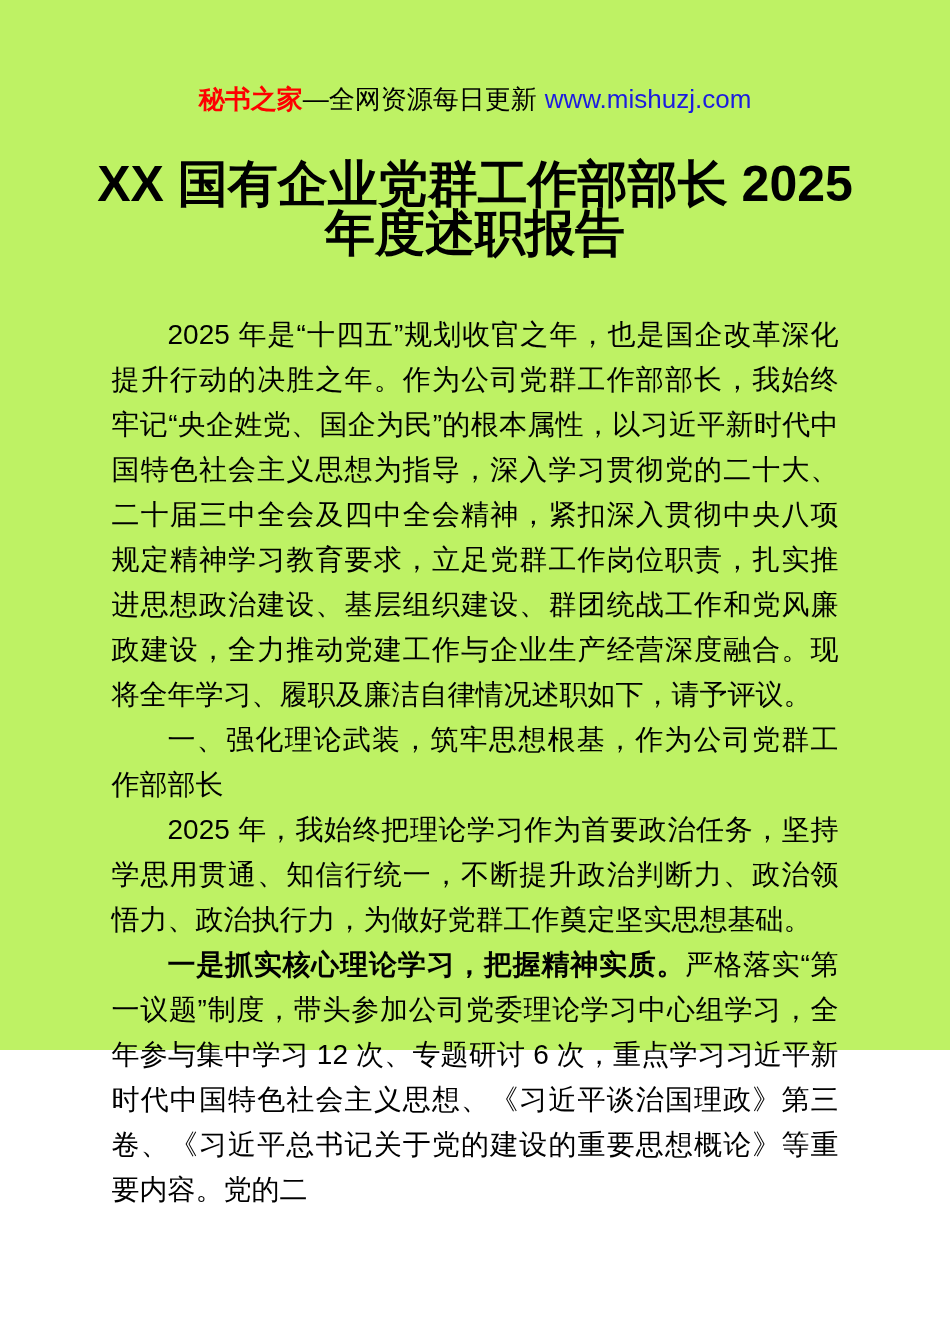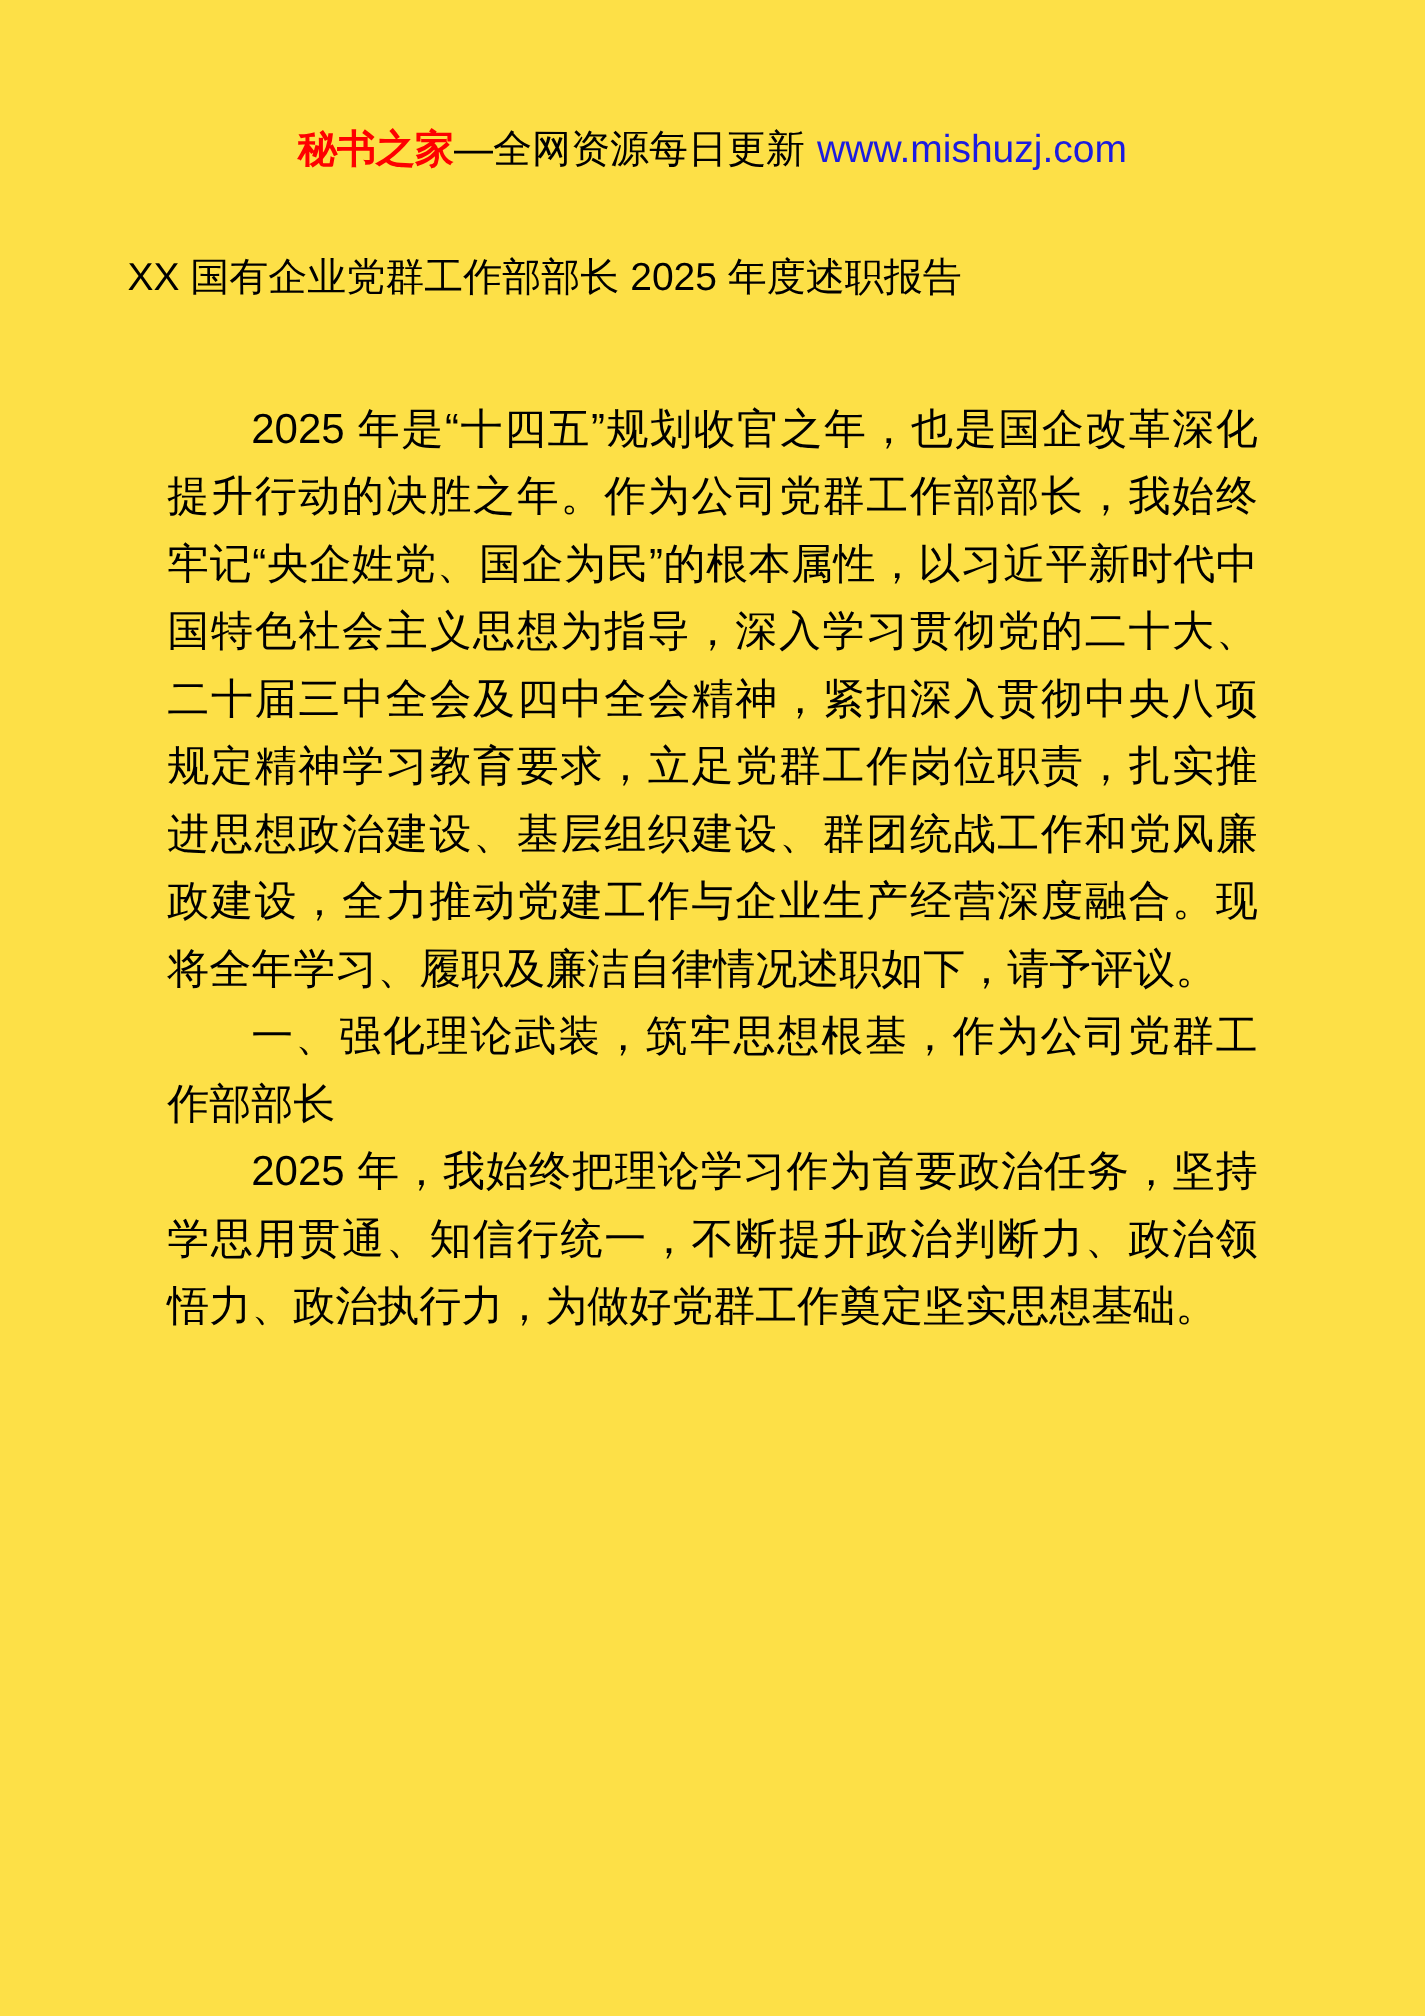--- a/index.html
+++ b/index.html
@@ -7,22 +7,22 @@
     padding: 0;
     background: #ffffff;
     width: 950px;
     height: 1344px;
     font-family: "Liberation Sans", "DejaVu Sans", sans-serif;
     color: #000000;
     overflow: hidden;
   }
   .page {
     width: 950px;
-    height: 1344px;
-    background: #fde047;
+    height: 1050px;
+    background: #bef264;
   }
   .banner {
     padding-top: 82px;
     text-align: center;
     font-size: 26px;
     line-height: 34px;
     white-space: nowrap;
   }
   .banner .site {
     font-weight: bold;
@@ -30,24 +30,24 @@
   .banner .sep,
   .banner .tagline {
     color: #000000;
   }
   .banner .url {
     margin-left: 8px;
   }
   .doc-title {
     margin: 44px auto 0;
     width: 780px;
-    text-align: left;
-    font-size: 26px;
+    text-align: center;
+    font-size: 50px;
     line-height: 49px;
-    font-weight: 400;
+    font-weight: 700;
     color: #000000;
   }
   .doc-body {
     width: 727px;
     margin: 54px auto 11px;
     font-size: 28px;
     line-height: 45px;
     text-align: justify;
     color: #000000;
   }
@@ -67,15 +67,16 @@
   <div class="banner">
     <span class="site" style="color: rgb(254, 0, 0);">秘书之家</span><span class="sep">—</span><span class="tagline">全网资源每日更新</span><span class="url" style="color: rgb(28, 28, 223);">www.mishuzj.com</span>
   </div>
 
   <h1 class="doc-title">XX 国有企业党群工作部部长 2025 年度述职报告</h1>
 
   <div class="doc-body">
       <p class="para">2025 年是“十四五”规划收官之年，也是国企改革深化提升行动的决胜之年。作为公司党群工作部部长，我始终牢记“央企姓党、国企为民”的根本属性，以习近平新时代中国特色社会主义思想为指导，深入学习贯彻党的二十大、二十届三中全会及四中全会精神，紧扣深入贯彻中央八项规定精神学习教育要求，立足党群工作岗位职责，扎实推进思想政治建设、基层组织建设、群团统战工作和党风廉政建设，全力推动党建工作与企业生产经营深度融合。现将全年学习、履职及廉洁自律情况述职如下，请予评议。</p>
       <p class="para heading">一、强化理论武装，筑牢思想根基，作为公司党群工作部部长</p>
       <p class="para">2025 年，我始终把理论学习作为首要政治任务，坚持学思用贯通、知信行统一，不断提升政治判断力、政治领悟力、政治执行力，为做好党群工作奠定坚实思想基础。</p>
+      <p class="para"><strong>一是抓实核心理论学习，把握精神实质。</strong>严格落实“第一议题”制度，带头参加公司党委理论学习中心组学习，全年参与集中学习 12 次、专题研讨 6 次，重点学习习近平新时代中国特色社会主义思想、《习近平谈治国理政》第三卷、《习近平总书记关于党的建设的重要思想概论》等重要内容。党的二</p>
     </div>
 
 </div>
 
 </body></html>

